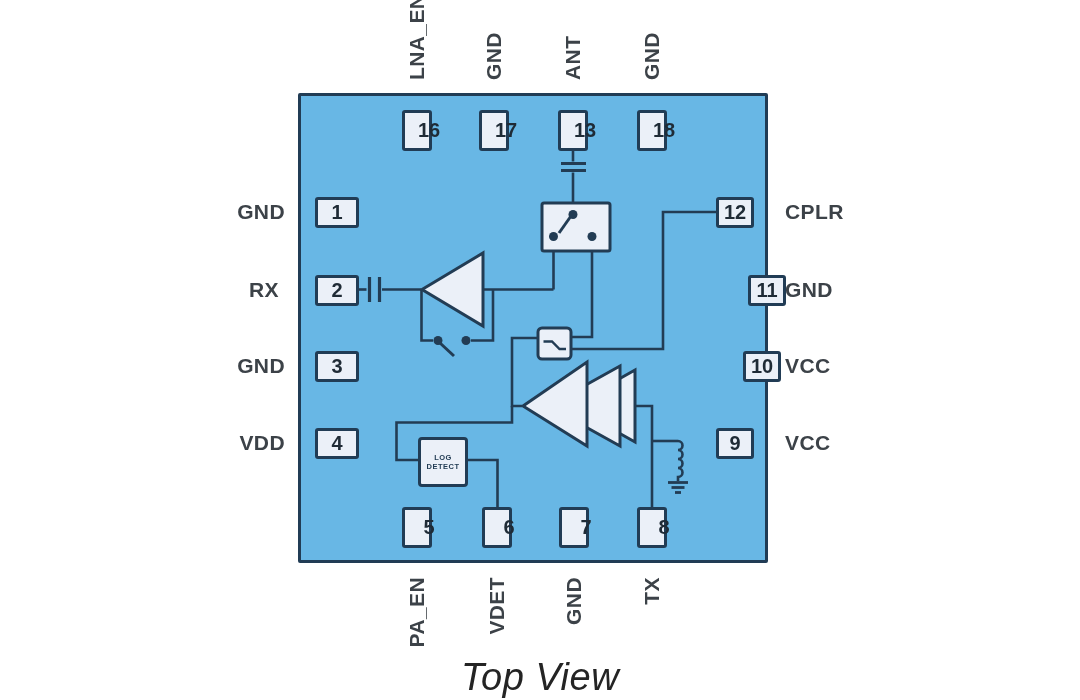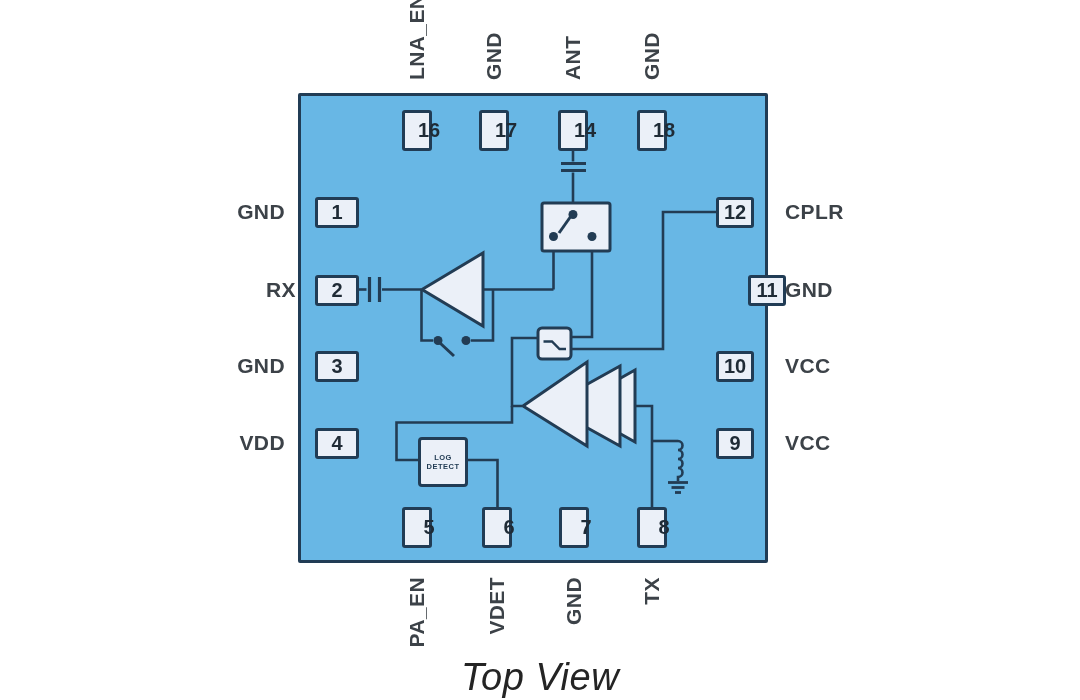--- a/index.html
+++ b/index.html
@@ -122,21 +122,21 @@
     <span>DETECT</span>
   </div>
 
   <div class="pin-box v" style="left:402px;top:110px">
       <span>16</span>
     </div>
   <div class="pin-box v" style="left:479px;top:110px">
       <span>17</span>
     </div>
   <div class="pin-box v" style="left:558px;top:110px">
-      <span>14</span>
+      <span>13</span>
     </div>
   <div class="pin-box v" style="left:637px;top:110px">
       <span>18</span>
     </div>
 
   <div class="pin-box v" style="left:402px;top:507px">
       <span>5</span>
     </div>
   <div class="pin-box v" style="left:482px;top:507px">
       <span>6</span>
@@ -160,29 +160,29 @@
   <div class="pin-box h" style="left:315px;top:428px">
       <span>4</span>
     </div>
 
   <div class="pin-box hr" style="left:716px;top:197px">
       <span>12</span>
     </div>
   <div class="pin-box hr" style="left:748px;top:275px">
       <span>11</span>
     </div>
-  <div class="pin-box hr" style="left:716px;top:351px">
+  <div class="pin-box hr" style="left:743px;top:351px">
       <span>10</span>
     </div>
   <div class="pin-box hr" style="left:716px;top:428px">
       <span>9</span>
     </div>
 
   <div class="hlabel left" style="left:155px;top:199px">GND</div>
-  <div class="hlabel left" style="left:166px;top:277px">RX</div>
+  <div class="hlabel left" style="left:149px;top:277px">RX</div>
   <div class="hlabel left" style="left:155px;top:353px">GND</div>
   <div class="hlabel right" style="left:785px;top:199px">CPLR</div>
 
   <div class="hlabel left" style="left:155px;top:430px">VDD</div>
   <div class="hlabel right" style="left:785px;top:277px">GND</div>
   <div class="hlabel right" style="left:785px;top:353px">VCC</div>
   <div class="hlabel right" style="left:785px;top:430px">VCC</div>
 
   <div class="vlabel up" style="left:406px;top:80px">LNA_EN</div>
   <div class="vlabel up" style="left:483px;top:80px">GND</div>

